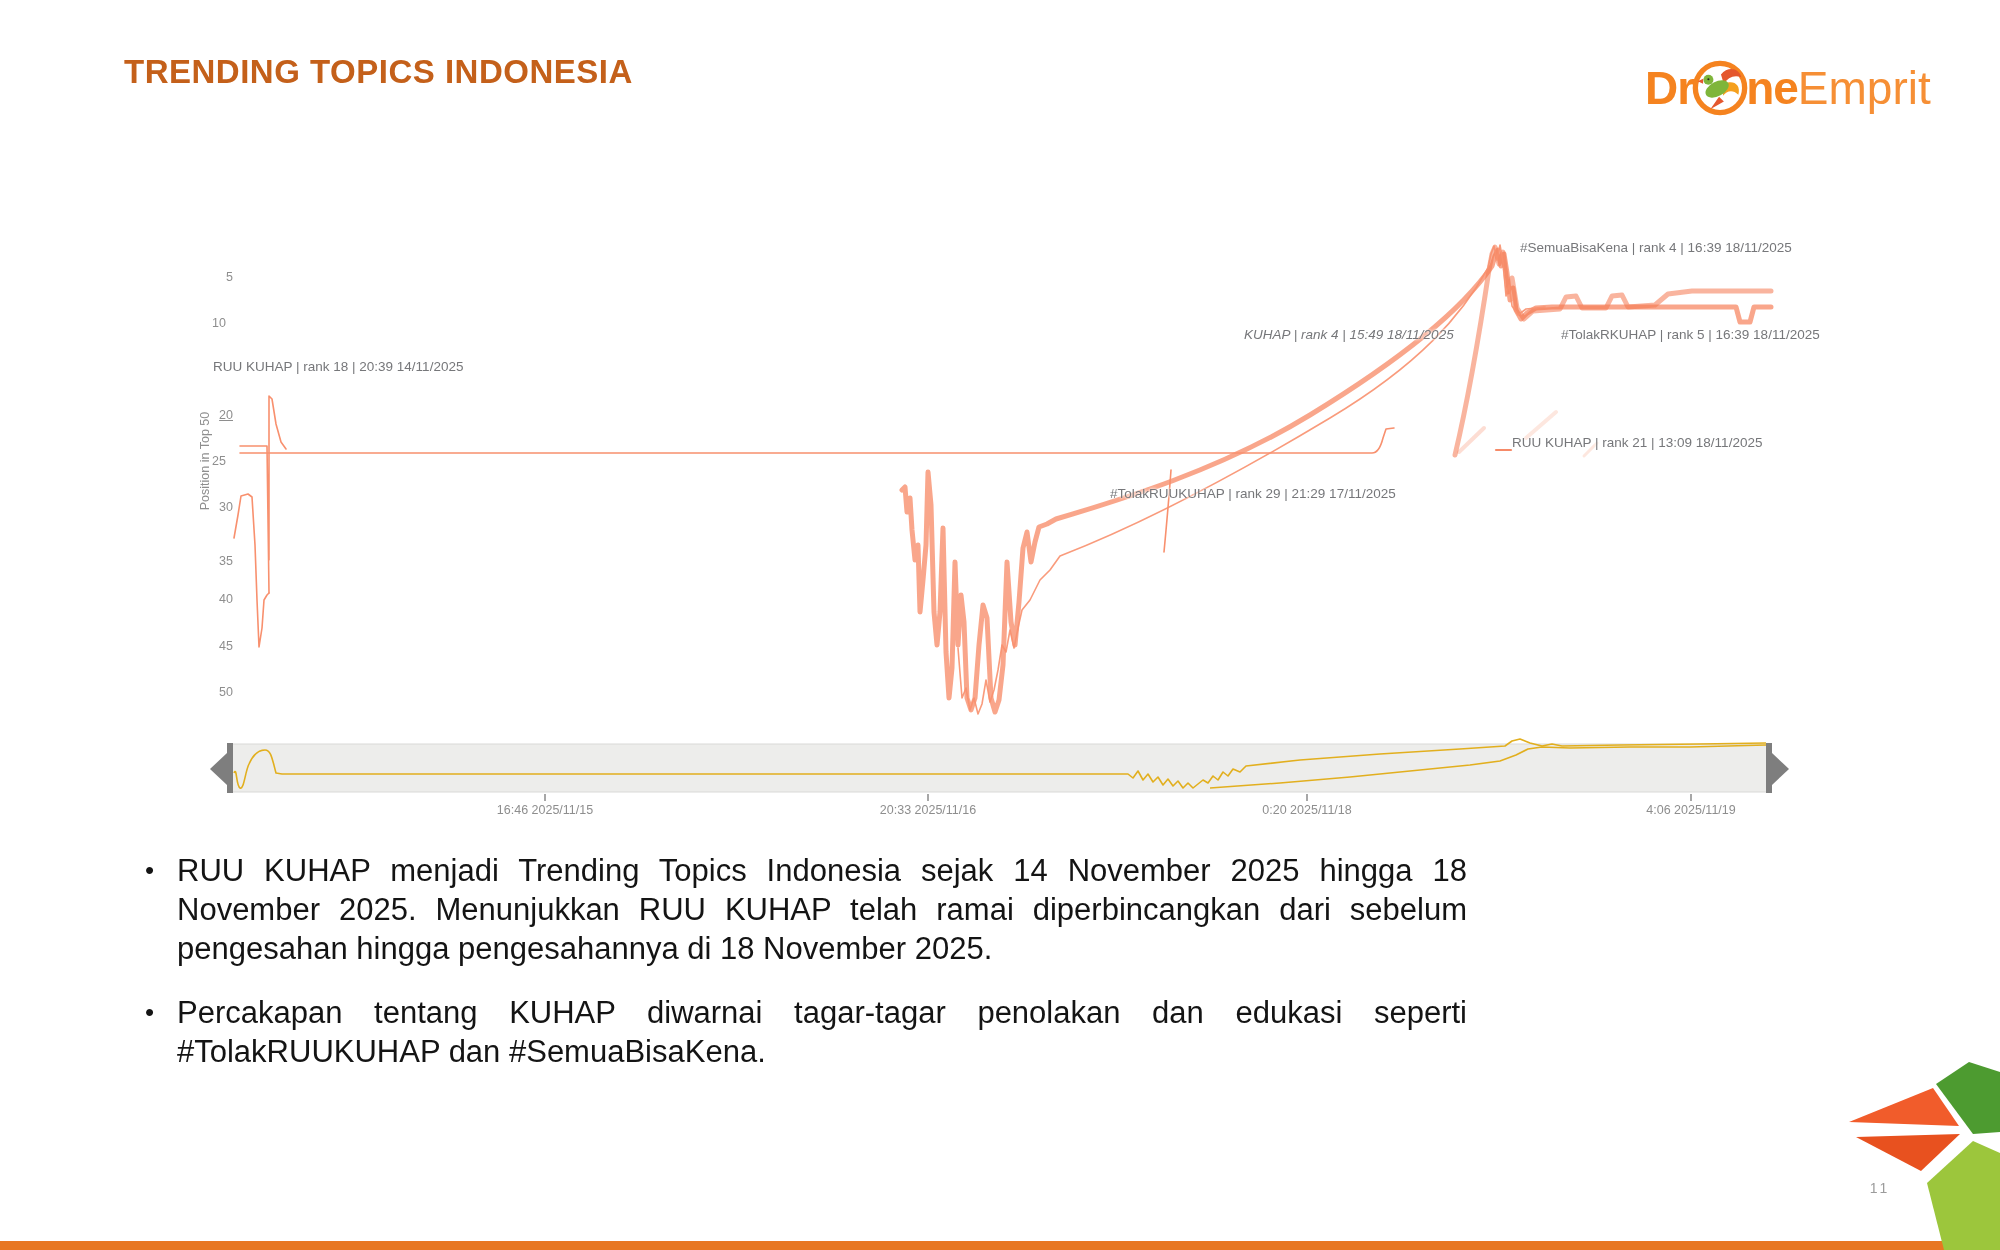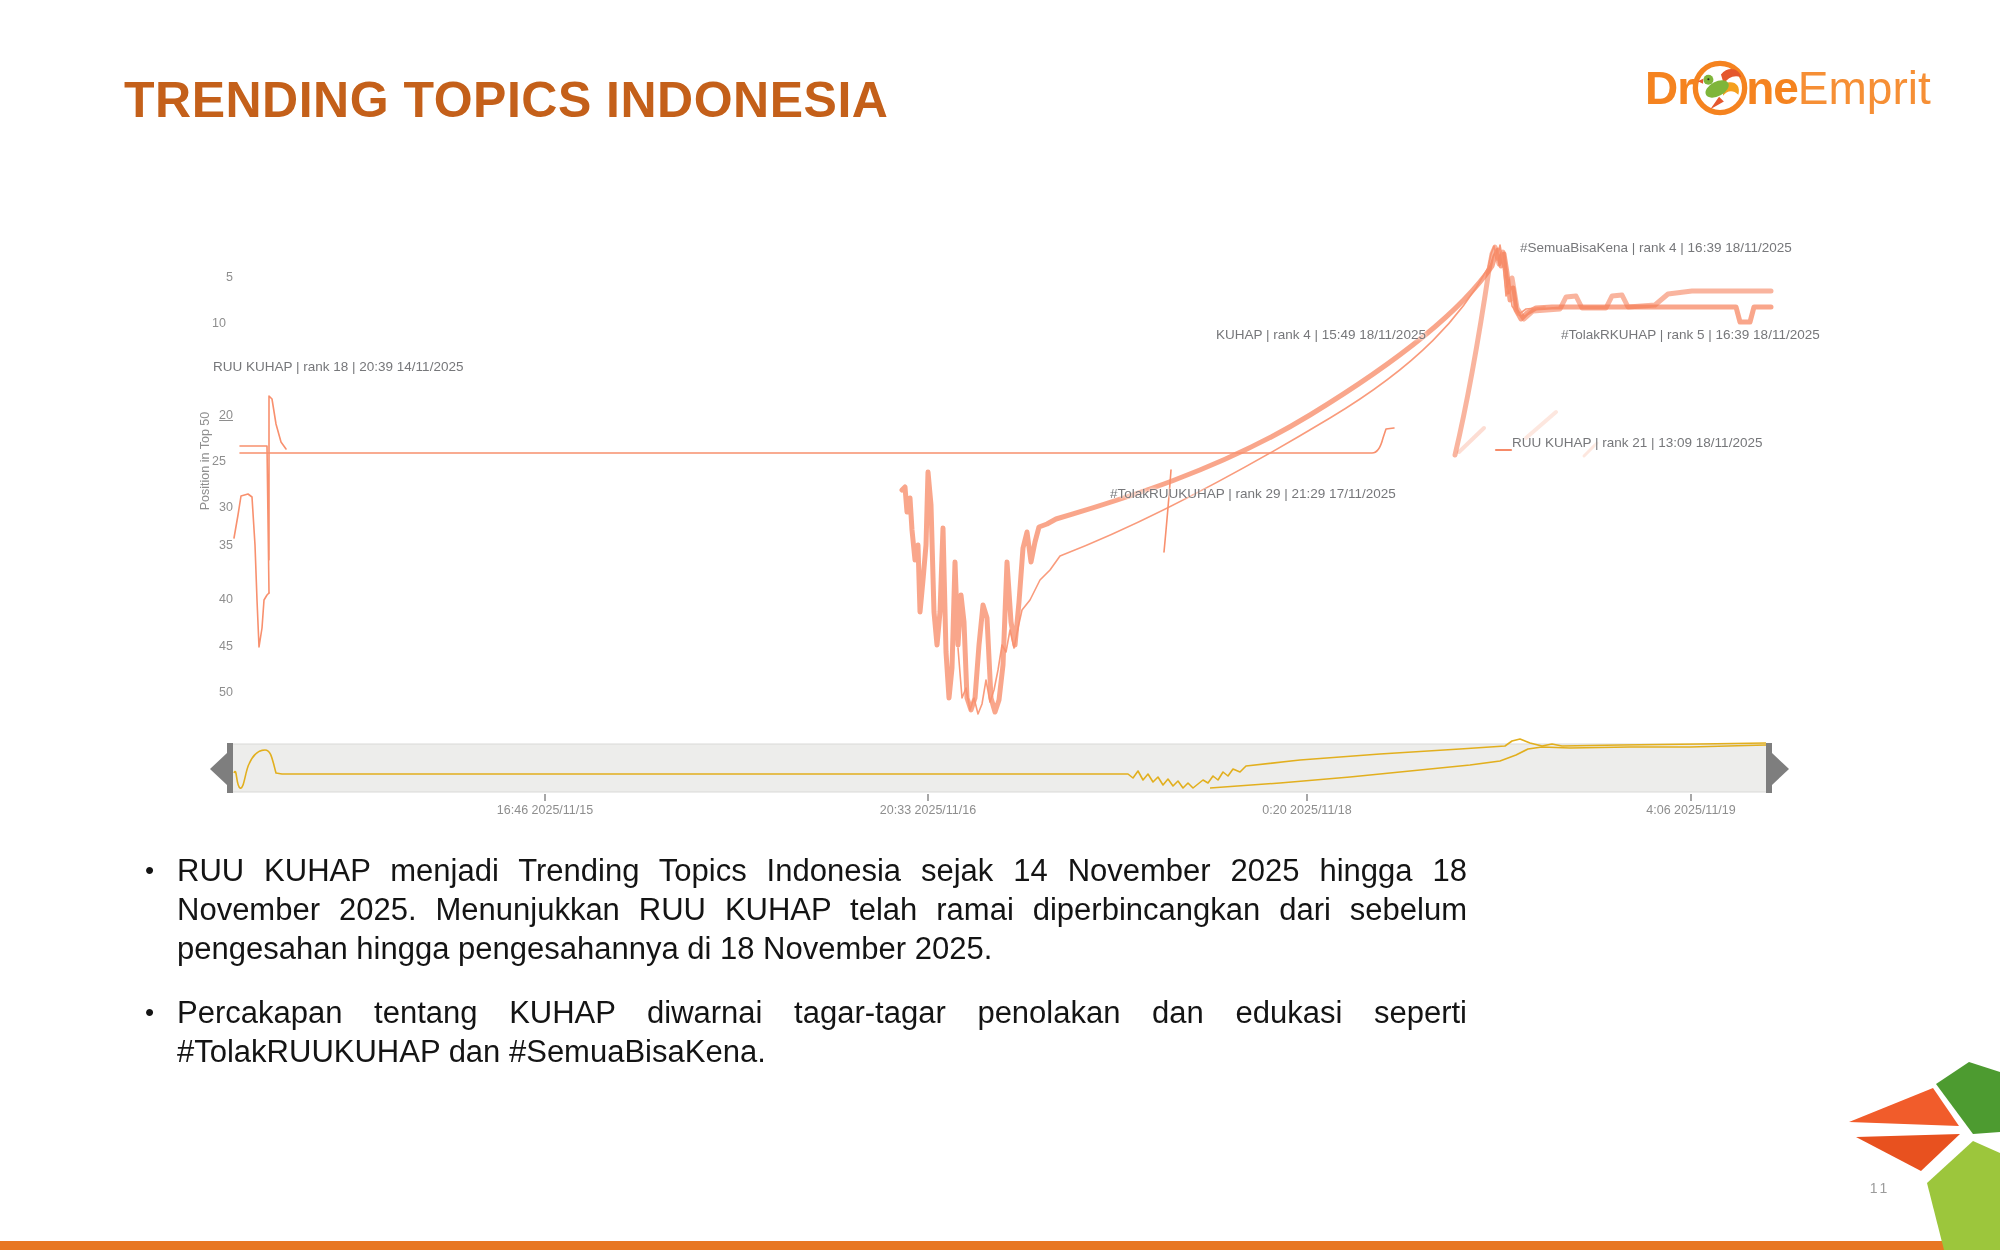--- a/index.html
+++ b/index.html
@@ -1,20 +1,20 @@
 <!DOCTYPE html>
 <html><head>
 <meta charset="utf-8">
 <style>
   html,body{margin:0;padding:0;background:#ffffff;}
   .slide{position:relative;width:2000px;height:1250px;background:#ffffff;overflow:hidden;
          font-family:"Liberation Sans", sans-serif;}
 
   
-  .title{position:absolute;left:124px;top:71px;font-size:50px;font-weight:700;
+  .title{position:absolute;left:124px;top:53px;font-size:33px;font-weight:700;
          color:#C4601A;letter-spacing:0.5px;}
 
   
   .logo{position:absolute;left:1645px;top:58px;display:flex;align-items:center;height:60px;}
   .logo .bold{font-size:46px;font-weight:800;color:#F5831F;letter-spacing:-1px;}
   .logo .light{font-size:46px;font-weight:300;color:#F68F35;letter-spacing:0px;}
   .logo svg{margin:0 -3px;}
 
   
   .yaxis-title{position:absolute;left:118px;top:454px;width:174px;text-align:center;
@@ -60,21 +60,21 @@
     <span class="bold">ne</span>
     <span class="light">Emprit</span>
   </div>
 
   <div class="yaxis-title">Position in Top 50</div>
   <div class="ytick" style="left:205px;top:270px;">5</div>
   <div class="ytick" style="left:205px;top:316px;text-align:center;">10</div>
   <div class="ytick" style="left:205px;top:408px;text-decoration:underline;">20</div>
   <div class="ytick" style="left:205px;top:454px;text-align:center;">25</div>
   <div class="ytick" style="left:205px;top:500px;">30</div>
-  <div class="ytick" style="left:205px;top:538px;">35</div>
+  <div class="ytick" style="left:205px;top:554px;">35</div>
   <div class="ytick" style="left:205px;top:592px;">40</div>
   <div class="ytick" style="left:205px;top:639px;">45</div>
   <div class="ytick" style="left:205px;top:685px;">50</div>
 
   <svg class="layer" width="2000" height="1250" viewBox="0 0 2000 1250">
     <g fill="none" stroke-linecap="round" stroke-linejoin="round">
 
       <path d="M234,538 L238,515 L241,496 L248,494 L252,497 L255,545 L257,600 L259,647 L262,628 L264,600 L267,595 L269,593" stroke="#F8906E" stroke-width="1.6"></path>
 
       <path d="M240,446 L267,446 L269,593 M269,560 L269,396 L272,399 L276,424 L281,442 L286,449" stroke="#F8906E" stroke-width="1.6"></path>
@@ -133,21 +133,21 @@
     <g stroke="#8A8A8A" stroke-width="1.5">
       <line x1="545" y1="794" x2="545" y2="801"></line>
       <line x1="928" y1="794" x2="928" y2="801"></line>
       <line x1="1307" y1="794" x2="1307" y2="801"></line>
       <line x1="1691" y1="794" x2="1691" y2="801"></line>
     </g>
   </svg>
 
   <div class="anno" style="left:213px;top:359px;">RUU KUHAP | rank 18 | 20:39 14/11/2025</div>
   <div class="anno" style="left:1520px;top:240px;">#SemuaBisaKena | rank 4 | 16:39 18/11/2025</div>
-  <div class="anno" style="left:1216px;top:327px;">KUHAP | rank 4 | 15:49 18/11/2025</div>
+  <div class="anno" style="left:1244px;top:327px;font-style:italic;">KUHAP | rank 4 | 15:49 18/11/2025</div>
   <div class="anno" style="left:1561px;top:327px;">#TolakRKUHAP | rank 5 | 16:39 18/11/2025</div>
   <div class="anno" style="left:1502px;top:435px;margin-left:10px;">RUU KUHAP | rank 21 | 13:09 18/11/2025</div>
   <div class="anno" style="left:1110px;top:486px;">#TolakRUUKUHAP | rank 29 | 21:29 17/11/2025</div>
 
   <div class="xtick" style="left:480px;">16:46 2025/11/15</div>
   <div class="xtick" style="left:863px;">20:33 2025/11/16</div>
   <div class="xtick" style="left:1242px;">0:20 2025/11/18</div>
   <div class="xtick" style="left:1626px;">4:06 2025/11/19</div>
 
   <ul class="bullets">

